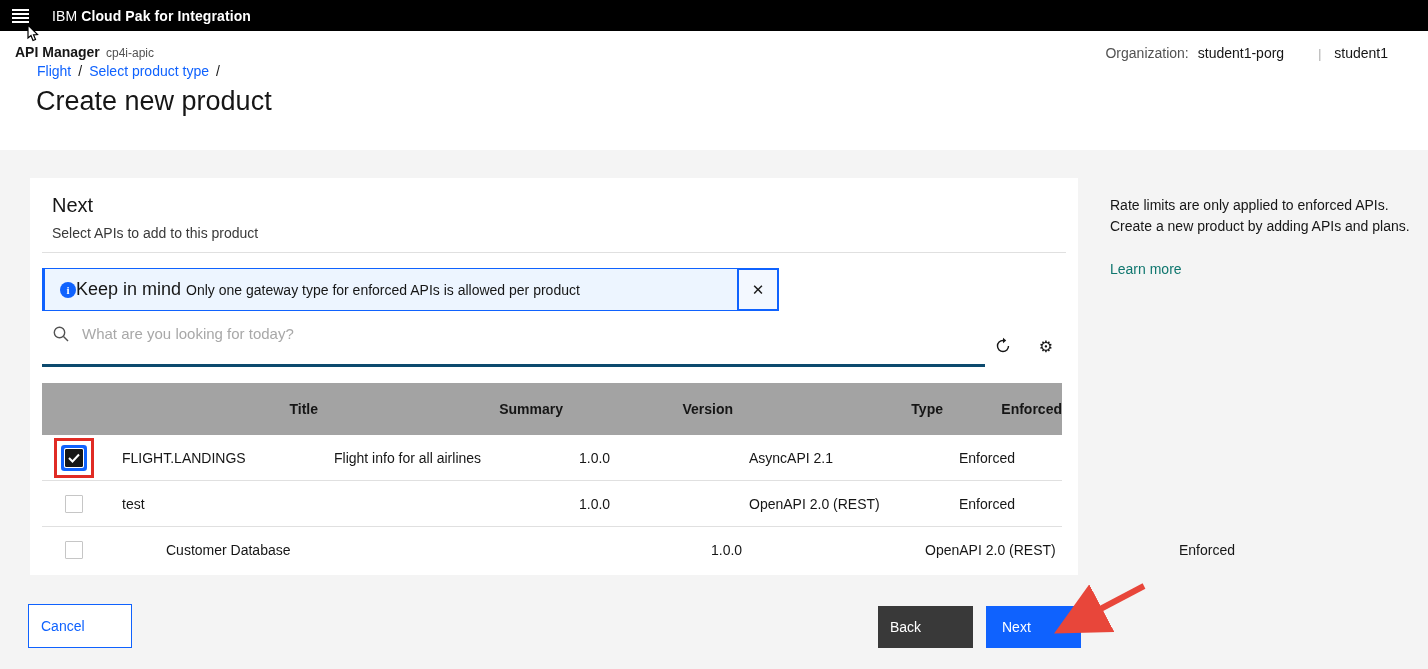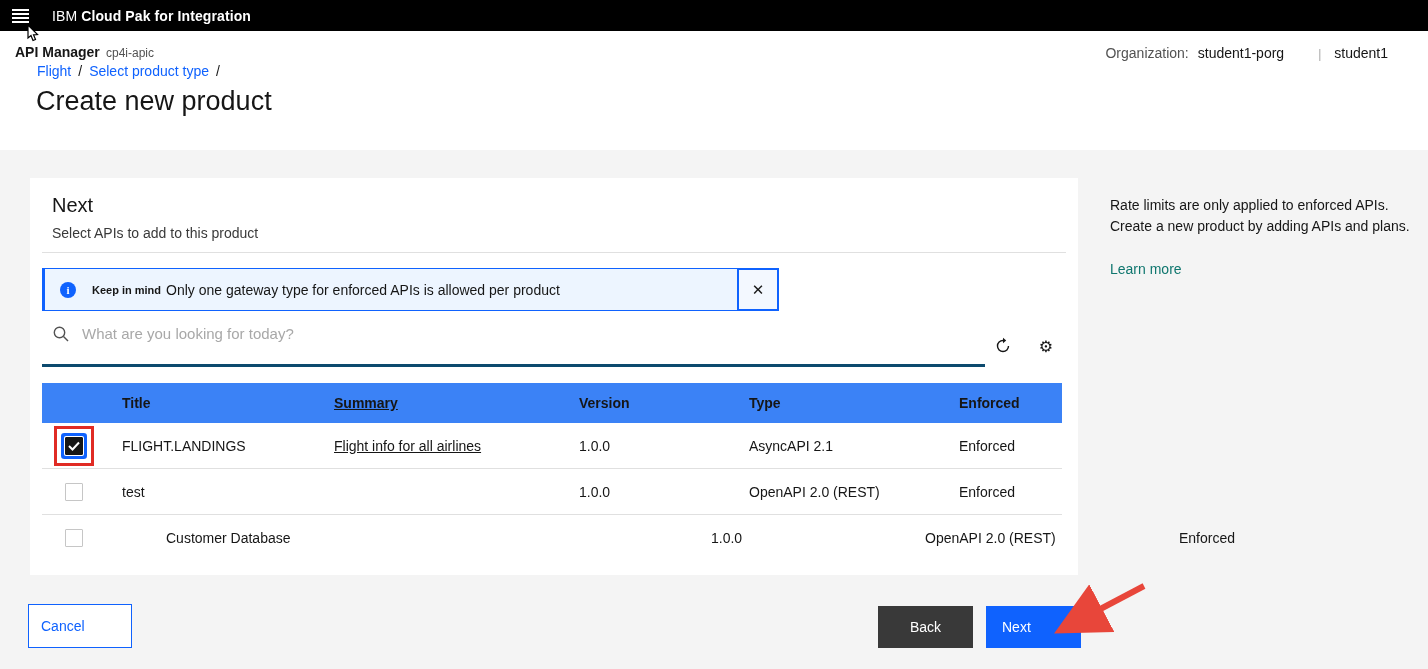--- a/index.html
+++ b/index.html
@@ -33,57 +33,57 @@
 
   
   .card { position:absolute; left:30px; top:28px; width:1048px; height:397px; background:#fff; }
   .card-heading { position:absolute; left:22px; top:16px; font-size:20px; font-weight:400; }
   .card-subheading { position:absolute; left:22px; top:47px; font-size:14px; color:#393939; }
   .card-divider { position:absolute; left:12px; top:74px; width:1024px; height:1px; background:#e0e0e0; }
 
   
   .banner { position:absolute; left:12px; top:90px; width:737px; height:43px; background:#edf5ff; border:1px solid #0f62fe; border-left:3px solid #0f62fe; display:flex; align-items:center; }
   .info-icon { width:16px; height:16px; border-radius:50%; background:#0f62fe; color:#fff; font-size:11px; font-weight:700; font-family:"Liberation Serif",serif; display:flex; align-items:center; justify-content:center; margin-left:15px; flex:0 0 16px; }
-  .banner-title { font-weight:700; font-size:11px; margin-left:16px; }
+  .banner-title { font-weight:400; font-size:18px; }
   .banner-msg { font-size:14px; margin-left:5px; }
   .banner-close { position:absolute; right:-1px; top:-1px; width:42px; height:43px; background:#f3f8ff; border:2px solid #0f62fe; color:#161616; font-size:15px; cursor:pointer; display:flex; align-items:center; justify-content:center; }
 
   
   .search-row { position:absolute; left:12px; top:147px; width:943px; height:42px; border-bottom:3px solid #0c4a6e; display:flex; align-items:flex-start; }
   .search-glyph { margin-left:10px; flex:0 0 18px; display:flex; }
   .search-input { flex:1; border:none; outline:none; background:transparent; font-size:15px; margin-left:12px; color:#161616; font-family:inherit; }
   .search-input::placeholder { color:#a8a8a8; }
   .icon-btn { position:absolute; width:32px; height:32px; background:transparent; border:none; cursor:pointer; display:flex; align-items:center; justify-content:center; color:#161616; }
   .refresh-btn { left:957px; top:152px; }
   .settings-btn { left:1000px; top:152px; font-size:16px; }
 
   
   .apitable { position:absolute; left:12px; top:205px; width:1020px; font-size:14px; }
   .t-row { display:flex; align-items:center; height:46px; border-bottom:1px solid #e0e0e0; background:#fff; }
   .t-row:last-child { border-bottom:none;gap:44px; }
-  .t-head { height:40px; background:#3b82f6; font-weight:700; border-bottom:none; }
+  .t-head { height:52px; background:#a3a3a3; font-weight:700; border-bottom:none;text-align:right; }
   .c-check { flex:0 0 64px; display:flex; justify-content:center; position:relative; }
   .c-title { flex:0 0 212px; padding-left:16px; }
-  .c-summary { flex:0 0 245px; padding-left:16px;text-decoration:underline; }
+  .c-summary { flex:0 0 245px; padding-left:16px; }
   .c-version { flex:0 0 170px; padding-left:16px; }
   .c-type { flex:0 0 210px; padding-left:16px; }
   .c-enforced { flex:1 1 auto; padding-left:16px; }
 
   .checkbox { width:18px; height:18px; border:1px solid #c6c6c6; background:#fff; border-radius:1px; cursor:pointer; position:relative; }
   .checkbox.checked { background:#161616; border-color:#161616; box-shadow:0 0 0 1px #fff, 0 0 0 4px #0f62fe; display:flex; align-items:center; justify-content:center; }
   .annotation-box { position:absolute; left:12px; top:-11px; width:40px; height:40px; border:3px solid #e02b24; pointer-events:none; z-index:10; }
 
   
   .help { position:absolute; left:1110px; top:45px; width:300px; font-size:14px; line-height:21px; color:#161616; }
   .learn-more { position:absolute; left:1110px; top:111px; font-size:14px; color:#0f766e; text-decoration:none; cursor:pointer; }
 
   
   .btn { font-family:inherit; font-size:14px; text-align:left; cursor:pointer; }
   .btn-cancel { position:absolute; left:28px; top:454px; width:104px; height:44px; background:#fff; border:1px solid #0f62fe; color:#0f62fe; padding-left:12px; }
-  .btn-back { position:absolute; left:878px; top:456px; width:95px; height:42px; background:#393939; border:none; color:#fff; padding-left:32px; }
+  .btn-back { position:absolute; left:878px; top:456px; width:95px; height:42px; background:#393939; border:none; color:#fff; padding-left:12px; }
   .btn-next { position:absolute; left:986px; top:456px; width:95px; height:42px; background:#0f62fe; border:none; color:#fff; padding-left:16px; }
 
   .annotation-arrow { position:absolute; left:1040px; top:428px; width:120px; height:64px; pointer-events:none; z-index:20; }
 </style>
 </head>
 <body>
 
 <div class="topbar">
   <button class="hamburger" aria-label="menu">
     <span></span>

